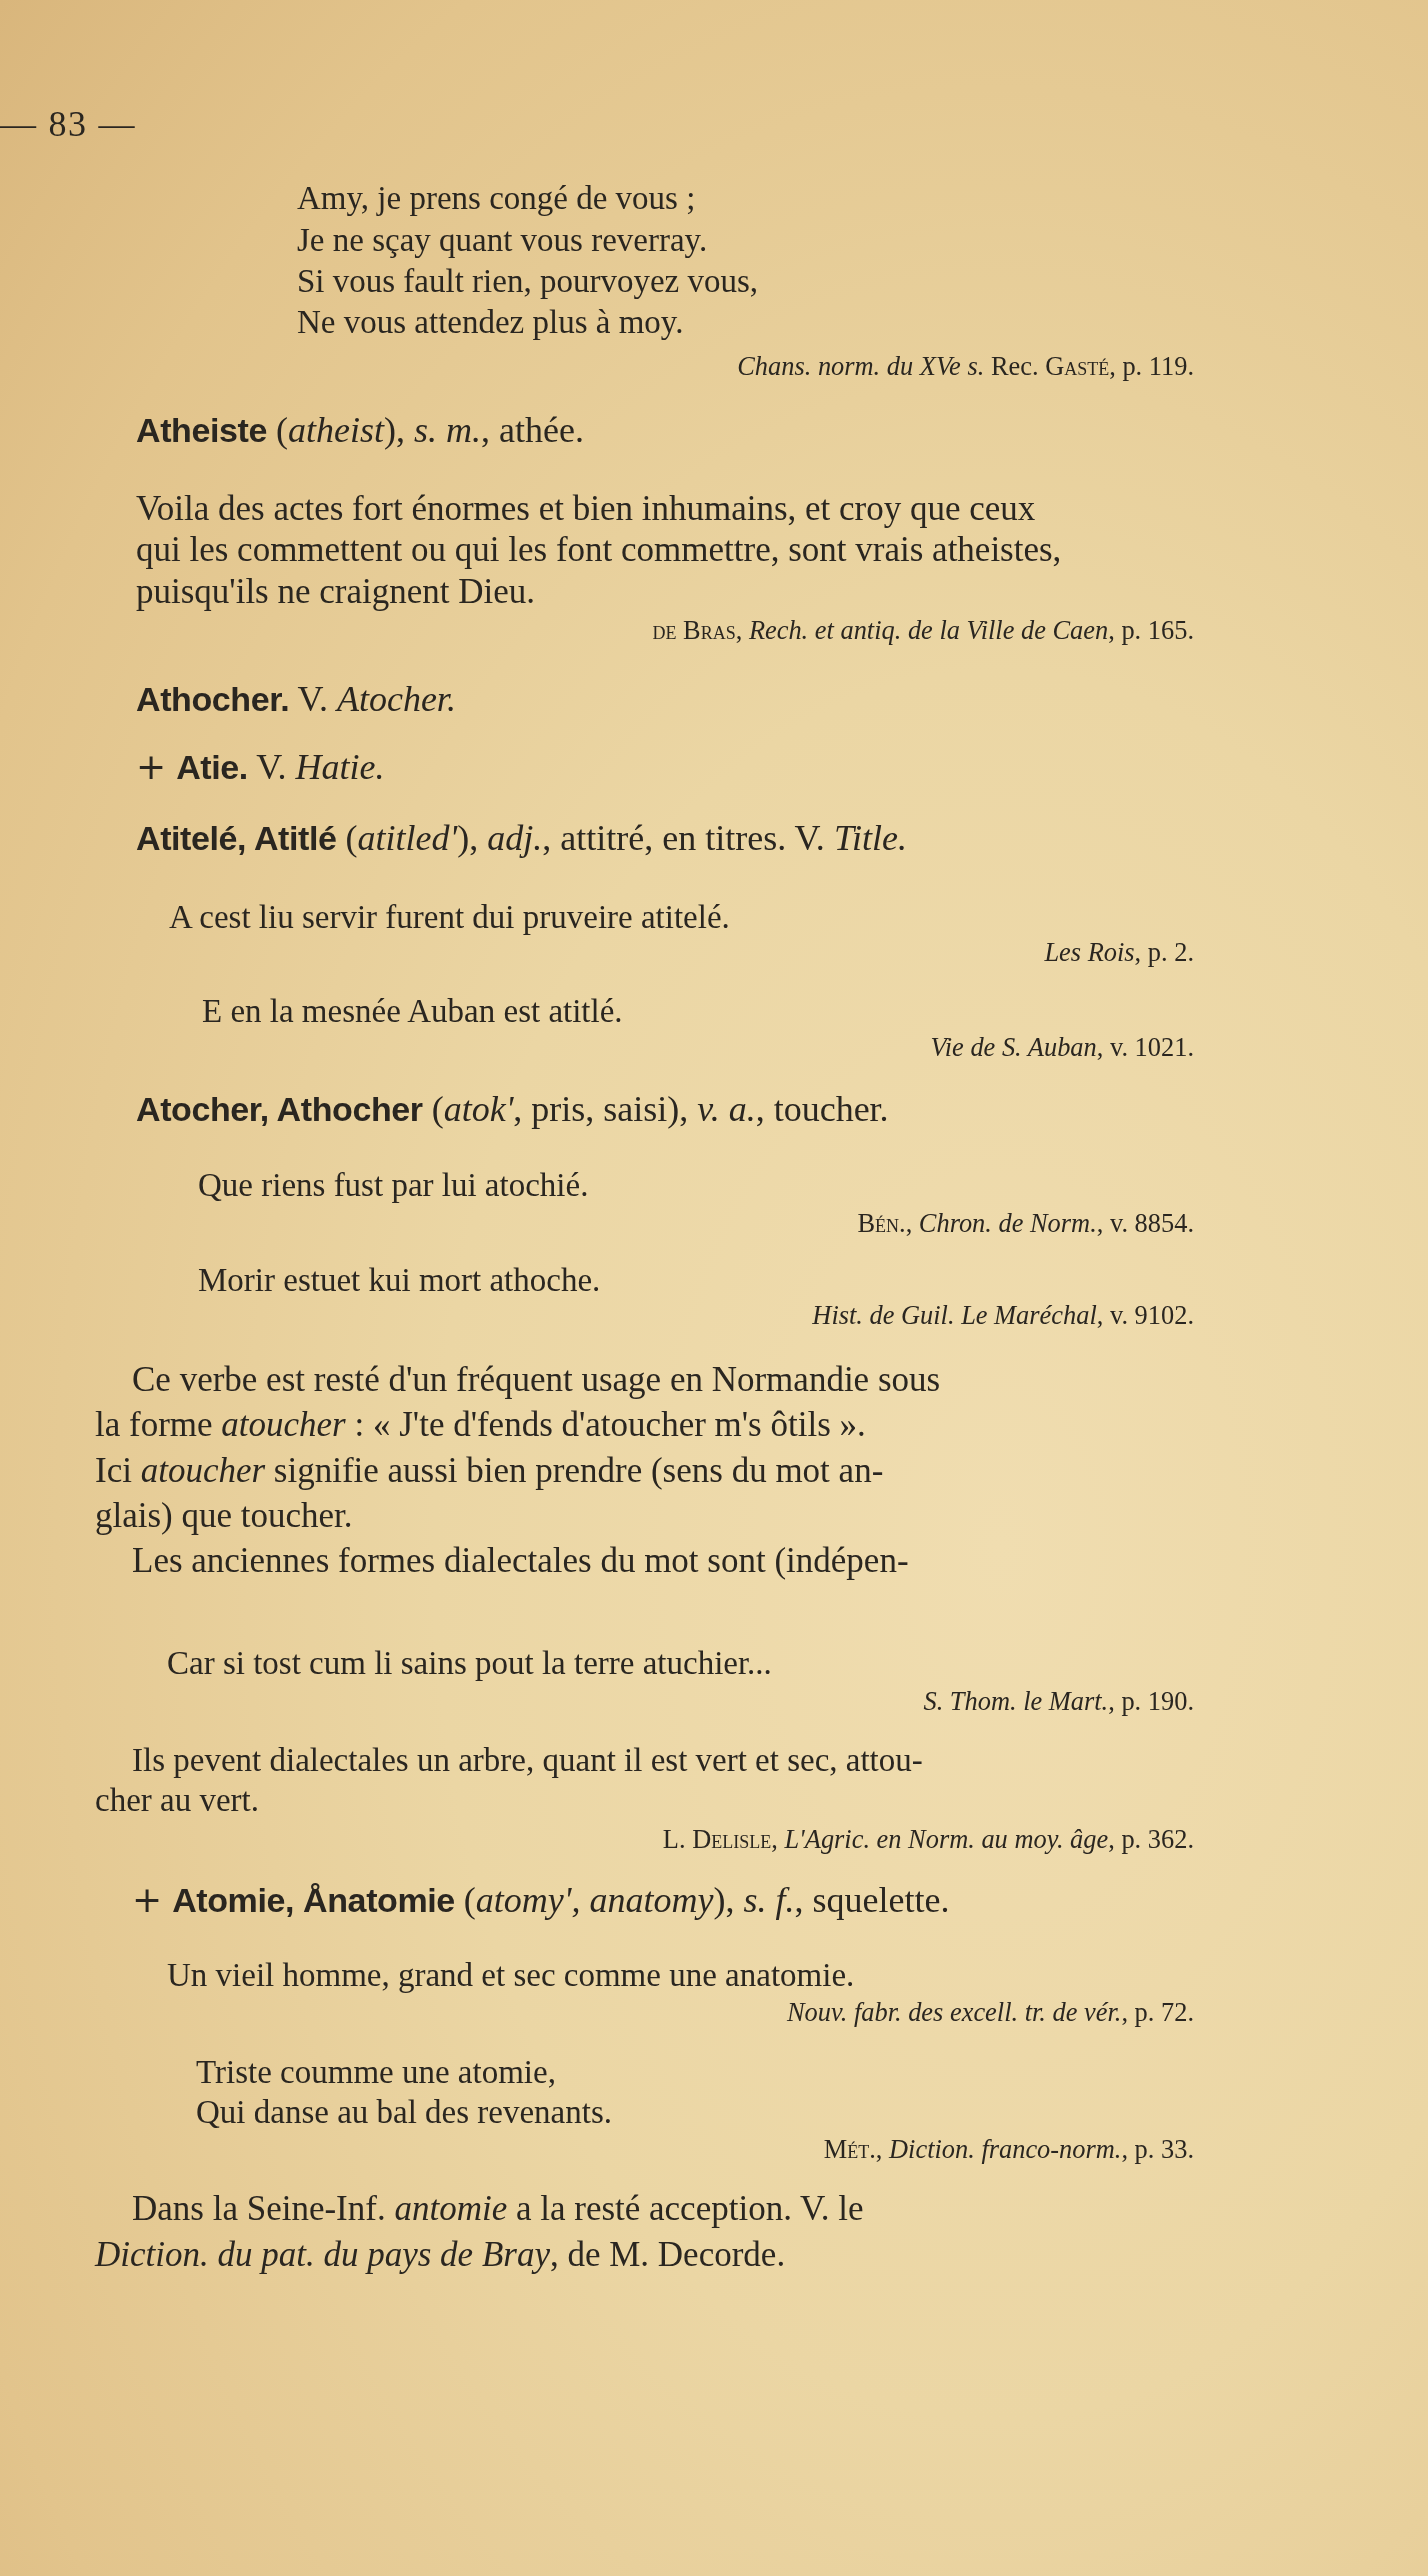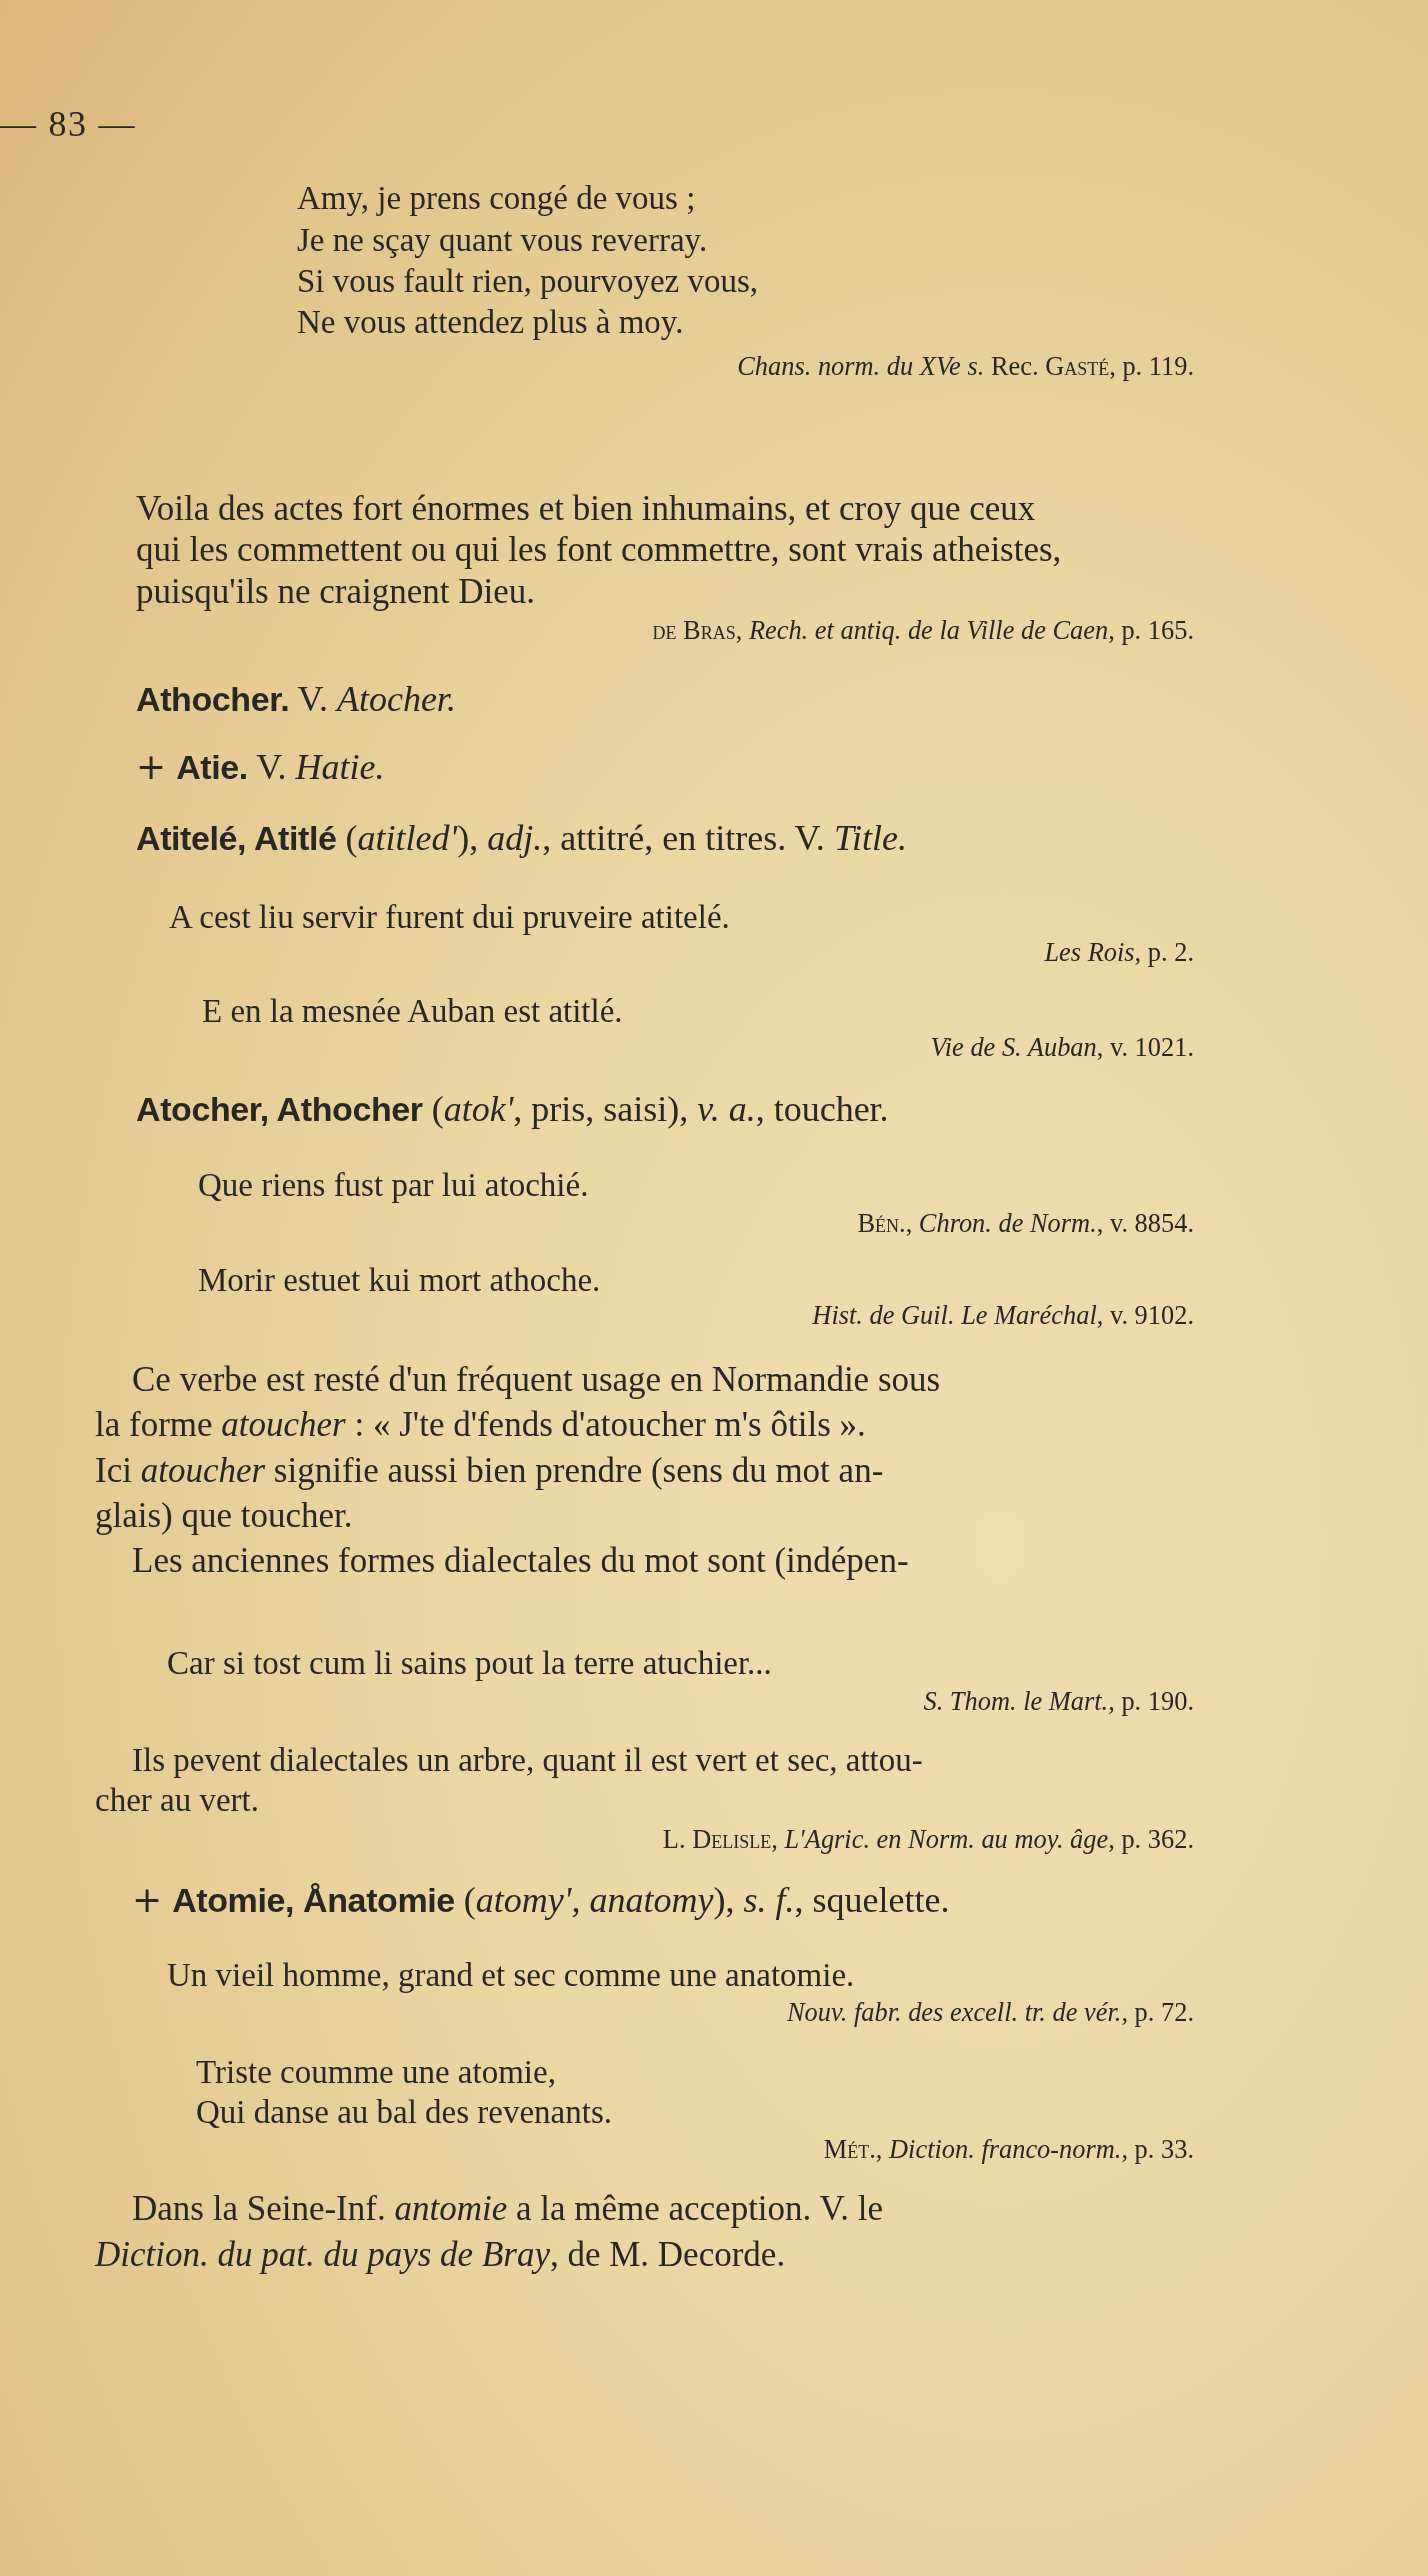--- a/index.html
+++ b/index.html
@@ -28,20 +28,23 @@
   <div class="pageno">— 83 —</div>
 
   <div class="ln vs" style="left:297px;top:177px">Amy, je prens congé de vous ;</div>
   <div class="ln vs" style="left:297px;top:219px">Je ne sçay quant vous reverray.</div>
   <div class="ln vs" style="left:297px;top:260px">Si vous fault rien, pourvoyez vous,</div>
   <div class="ln vs" style="left:297px;top:301px">Ne vous attendez plus à moy.</div>
   <div class="cite" style="top:351px">
     <span class="it">Chans. norm. du XVe s.</span><span> Rec. </span><span class="sc">Gasté</span><span>, p. 119.</span>
   </div>
 
+  <div class="ln" style="left:136px;top:409px">
+    <span class="hw">Atheiste</span> (<span class="it">atheist</span>), <span class="it">s. m.</span><span>, athée.</span>
+  </div>
   <div class="ln body" style="left:136px;top:487px">Voila des actes fort énormes et bien inhumains, et croy que ceux</div>
   <div class="ln body" style="left:136px;top:528px">qui les commettent ou qui les font commettre, sont vrais atheistes,</div>
   <div class="ln body" style="left:136px;top:570px">puisqu'ils ne craignent Dieu.</div>
   <div class="cite" style="top:615px">
     <span class="sc">de Bras</span>, <span class="it">Rech. et antiq. de la Ville de Caen</span><span>, p. 165.</span>
   </div>
 
   <div class="ln" style="left:136px;top:678px">
     <span class="hw">Athocher.</span><span> V. </span><span class="it">Atocher.</span>
   </div>
@@ -95,16 +98,16 @@
   </div>
   <div class="ln vs" style="left:167px;top:1954px">Un vieil homme, grand et sec comme une anatomie.</div>
   <div class="cite" style="top:1997px">
     <span class="it">Nouv. fabr. des excell. tr. de vér.</span><span>, p. 72.</span>
   </div>
   <div class="ln vs" style="left:196px;top:2051px">Triste coumme une atomie,</div>
   <div class="ln vs" style="left:196px;top:2091px">Qui danse au bal des revenants.</div>
   <div class="cite" style="top:2134px">
     <span class="sc">Mét.</span>, <span class="it">Diction. franco-norm.</span><span>, p. 33.</span>
   </div>
-  <div class="ln body" style="left:132px;top:2187px"><span>Dans la Seine-Inf. </span><span class="it">antomie</span><span> a la même acception. V. le</span></div>
+  <div class="ln body" style="left:132px;top:2187px"><span>Dans la Seine-Inf. </span><span class="it">antomie</span><span> a la resté acception. V. le</span></div>
   <div class="ln body" style="left:95px;top:2233px"><span class="it">Diction. du pat. du pays de Bray</span><span>, de M. Decorde.</span></div>
 </div>
 
 
 </body></html>

